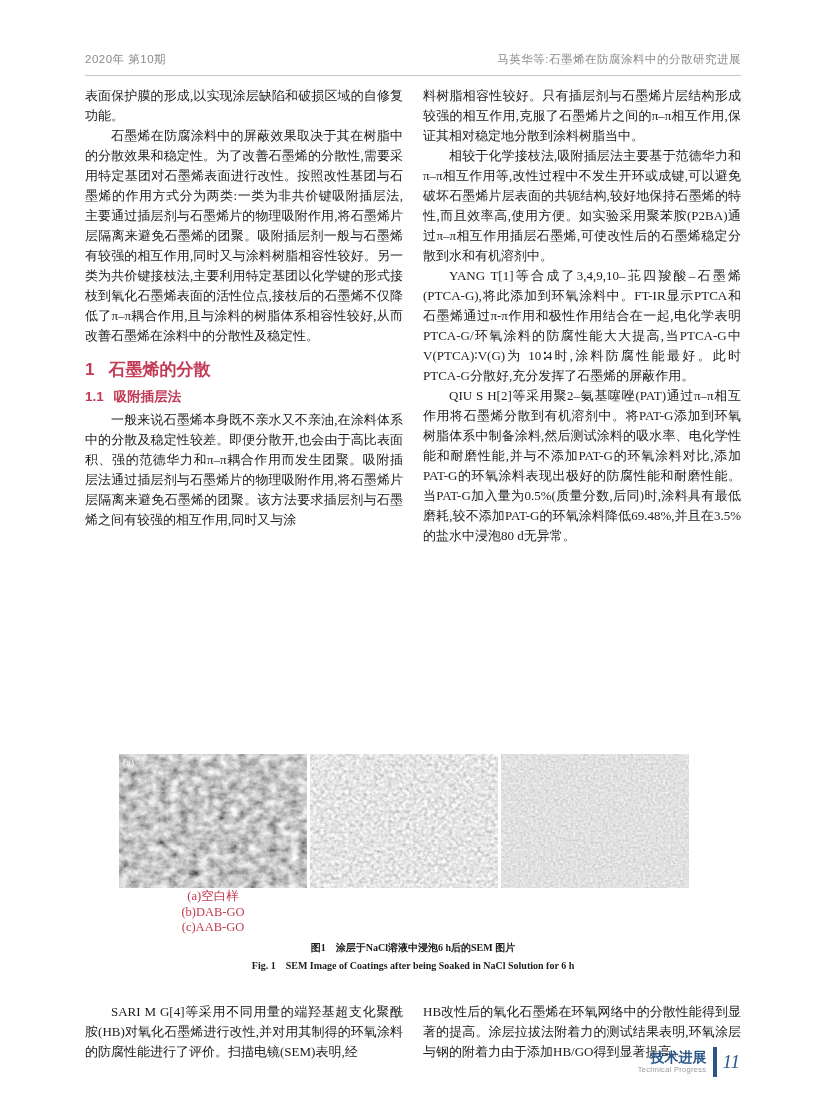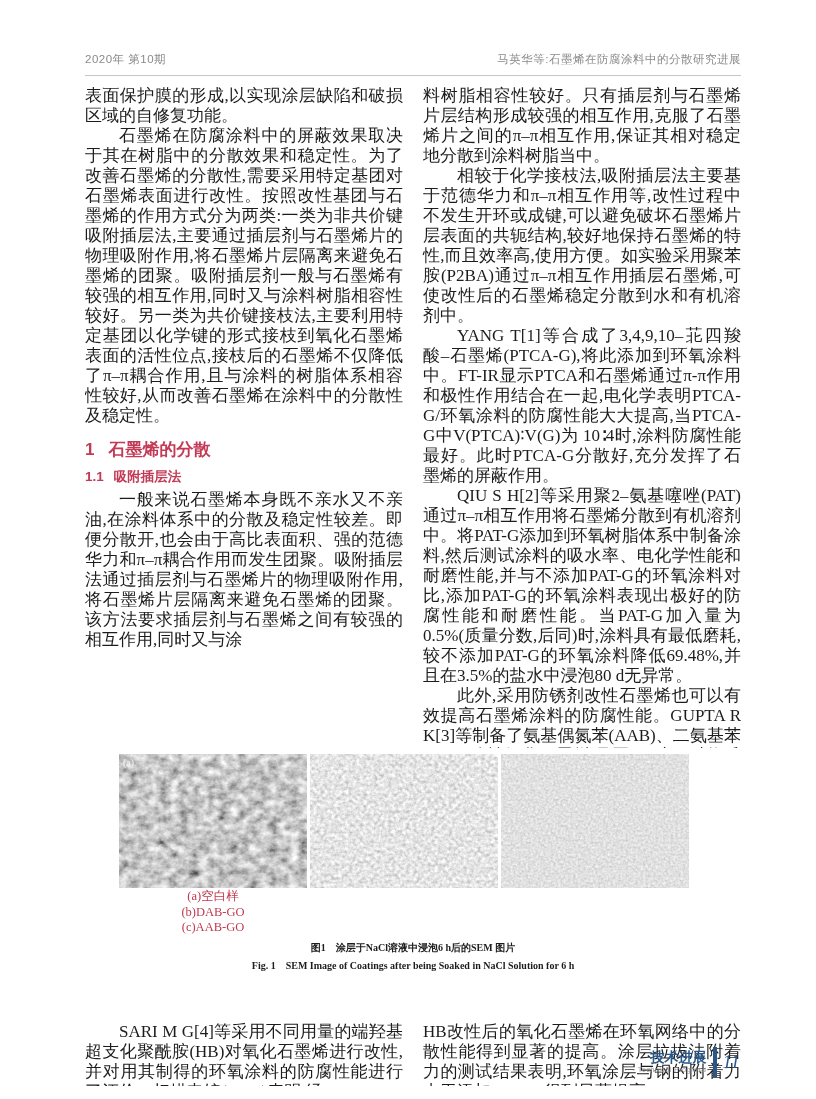--- a/index.html
+++ b/index.html
@@ -11,21 +11,21 @@
   
   .header{
     display:flex;justify-content:space-between;align-items:flex-end;
     padding-top:52px;padding-bottom:8px;border-bottom:1px solid #c6c6c6;
     font-family:"Liberation Sans","DejaVu Sans",sans-serif;
     font-size:11.5px;color:#8a8a8a;letter-spacing:0.5px;
   }
   
   .columns{display:flex;gap:20px;margin-top:10px;height:662px;overflow:hidden;}
   .col{width:318px;text-align:justify;}
-  .col p{margin:0;font-size:17px;line-height:20px;}
+  .col p{margin:0;font-size:13px;line-height:20px;}
   .col p.indent{text-indent:2em;}
   h1.sec{
     font-family:"Liberation Sans","DejaVu Sans",sans-serif;
     font-size:17px;font-weight:bold;margin:13px 0 7px 0;line-height:22px;
   }
   h2.subsec{
     font-family:"Liberation Sans","DejaVu Sans",sans-serif;
     font-size:13.5px;font-weight:bold;margin:0 0 4px 0;line-height:18px;
   }
   h1.sec .num{margin-right:14px;}
@@ -40,21 +40,21 @@
     font-family:"Liberation Serif","DejaVu Serif",serif;font-size:10px;line-height:11px;
   }
   .panel-labels{display:flex;margin-left:34px;width:570px;flex-direction:column;}
   .panel-labels span{
     width:188px;margin-right:3px;text-align:center;
     font-size:12.5px;font-family:"Liberation Serif","DejaVu Serif",serif;
   }
   .cap{ text-align:center;font-weight:bold;font-size:10px;line-height:17px;margin-top:4px;}
   .cap-en{margin-top:1px;}
   
-  .columns-bottom{display:flex;gap:20px;margin-top:48px;height:64px;overflow:hidden;}
+  .columns-bottom{display:flex;gap:20px;margin-top:28px;height:64px;overflow:hidden;}
   
   .footer{
     position:absolute;right:76px;bottom:22px;display:flex;align-items:flex-start;
     font-family:"Liberation Sans","DejaVu Sans",sans-serif;
   }
   .footer .labels{text-align:right;padding-top:3px;}
   .footer .zh{font-size:14px;font-weight:bold;line-height:15px;}
   .footer .en{font-size:7.5px;color:#9a9a9a;line-height:9px;letter-spacing:0.3px;}
   .footer .bar{width:4px;height:30px;margin:0 5px 0 7px;}
   .footer .pagenum{
@@ -83,21 +83,20 @@
         <h2 class="subsec" style="color:#c23a55">
           <span class="num">1.1</span><span>吸附插层法</span>
         </h2>
         <p class="indent">一般来说石墨烯本身既不亲水又不亲油,在涂料体系中的分散及稳定性较差。即便分散开,也会由于高比表面积、强的范德华力和π–π耦合作用而发生团聚。吸附插层法通过插层剂与石墨烯片的物理吸附作用,将石墨烯片层隔离来避免石墨烯的团聚。该方法要求插层剂与石墨烯之间有较强的相互作用,同时又与涂</p>
       </div>
       <div class="col">
         <p>料树脂相容性较好。只有插层剂与石墨烯片层结构形成较强的相互作用,克服了石墨烯片之间的π–π相互作用,保证其相对稳定地分散到涂料树脂当中。</p>
         <p class="indent">相较于化学接枝法,吸附插层法主要基于范德华力和π–π相互作用等,改性过程中不发生开环或成键,可以避免破坏石墨烯片层表面的共轭结构,较好地保持石墨烯的特性,而且效率高,使用方便。如实验采用聚苯胺(P2BA)通过π–π相互作用插层石墨烯,可使改性后的石墨烯稳定分散到水和有机溶剂中。</p>
         <p class="indent">YANG T[1]等合成了3,4,9,10–苝四羧酸–石墨烯(PTCA-G),将此添加到环氧涂料中。FT-IR显示PTCA和石墨烯通过π-π作用和极性作用结合在一起,电化学表明PTCA-G/环氧涂料的防腐性能大大提高,当PTCA-G中V(PTCA)∶V(G)为 10∶4时,涂料防腐性能最好。此时PTCA-G分散好,充分发挥了石墨烯的屏蔽作用。</p>
         <p class="indent">QIU S H[2]等采用聚2–氨基噻唑(PAT)通过π–π相互作用将石墨烯分散到有机溶剂中。将PAT-G添加到环氧树脂体系中制备涂料,然后测试涂料的吸水率、电化学性能和耐磨性能,并与不添加PAT-G的环氧涂料对比,添加PAT-G的环氧涂料表现出极好的防腐性能和耐磨性能。当PAT-G加入量为0.5%(质量分数,后同)时,涂料具有最低磨耗,较不添加PAT-G的环氧涂料降低69.48%,并且在3.5%的盐水中浸泡80 d无异常。</p>
-        <p class="indent">此外,采用防锈剂改性石墨烯也可以有效提高石墨烯涂料的防腐性能。GUPTA R K[3]等制备了氨基偶氮苯(AAB)、二氨基苯(DAB)改性氧化石墨烯,见图1。这两种物质可以作为防锈剂使用,随着用量的增加防腐效果也随着提高。当AAB-GO、DAB-GO用量为25 mg/L时,防腐效果分别提高94.65%和92.04%。这些物质通过吸附在金属表面,抑制阴极反应而发挥防腐作用。</p>
       </div>
     </div>
 
     <div class="figure">
       <div class="panels">
         <div class="panel">
           <svg xmlns="http://www.w3.org/2000/svg">
             <filter id="tex-a" x="0" y="0" width="100%" height="100%">
               <feTurbulence type="fractalNoise" baseFrequency="0.10 0.13" numOctaves="4" seed="7"></feTurbulence>
               <feColorMatrix type="saturate" values="0"></feColorMatrix>

